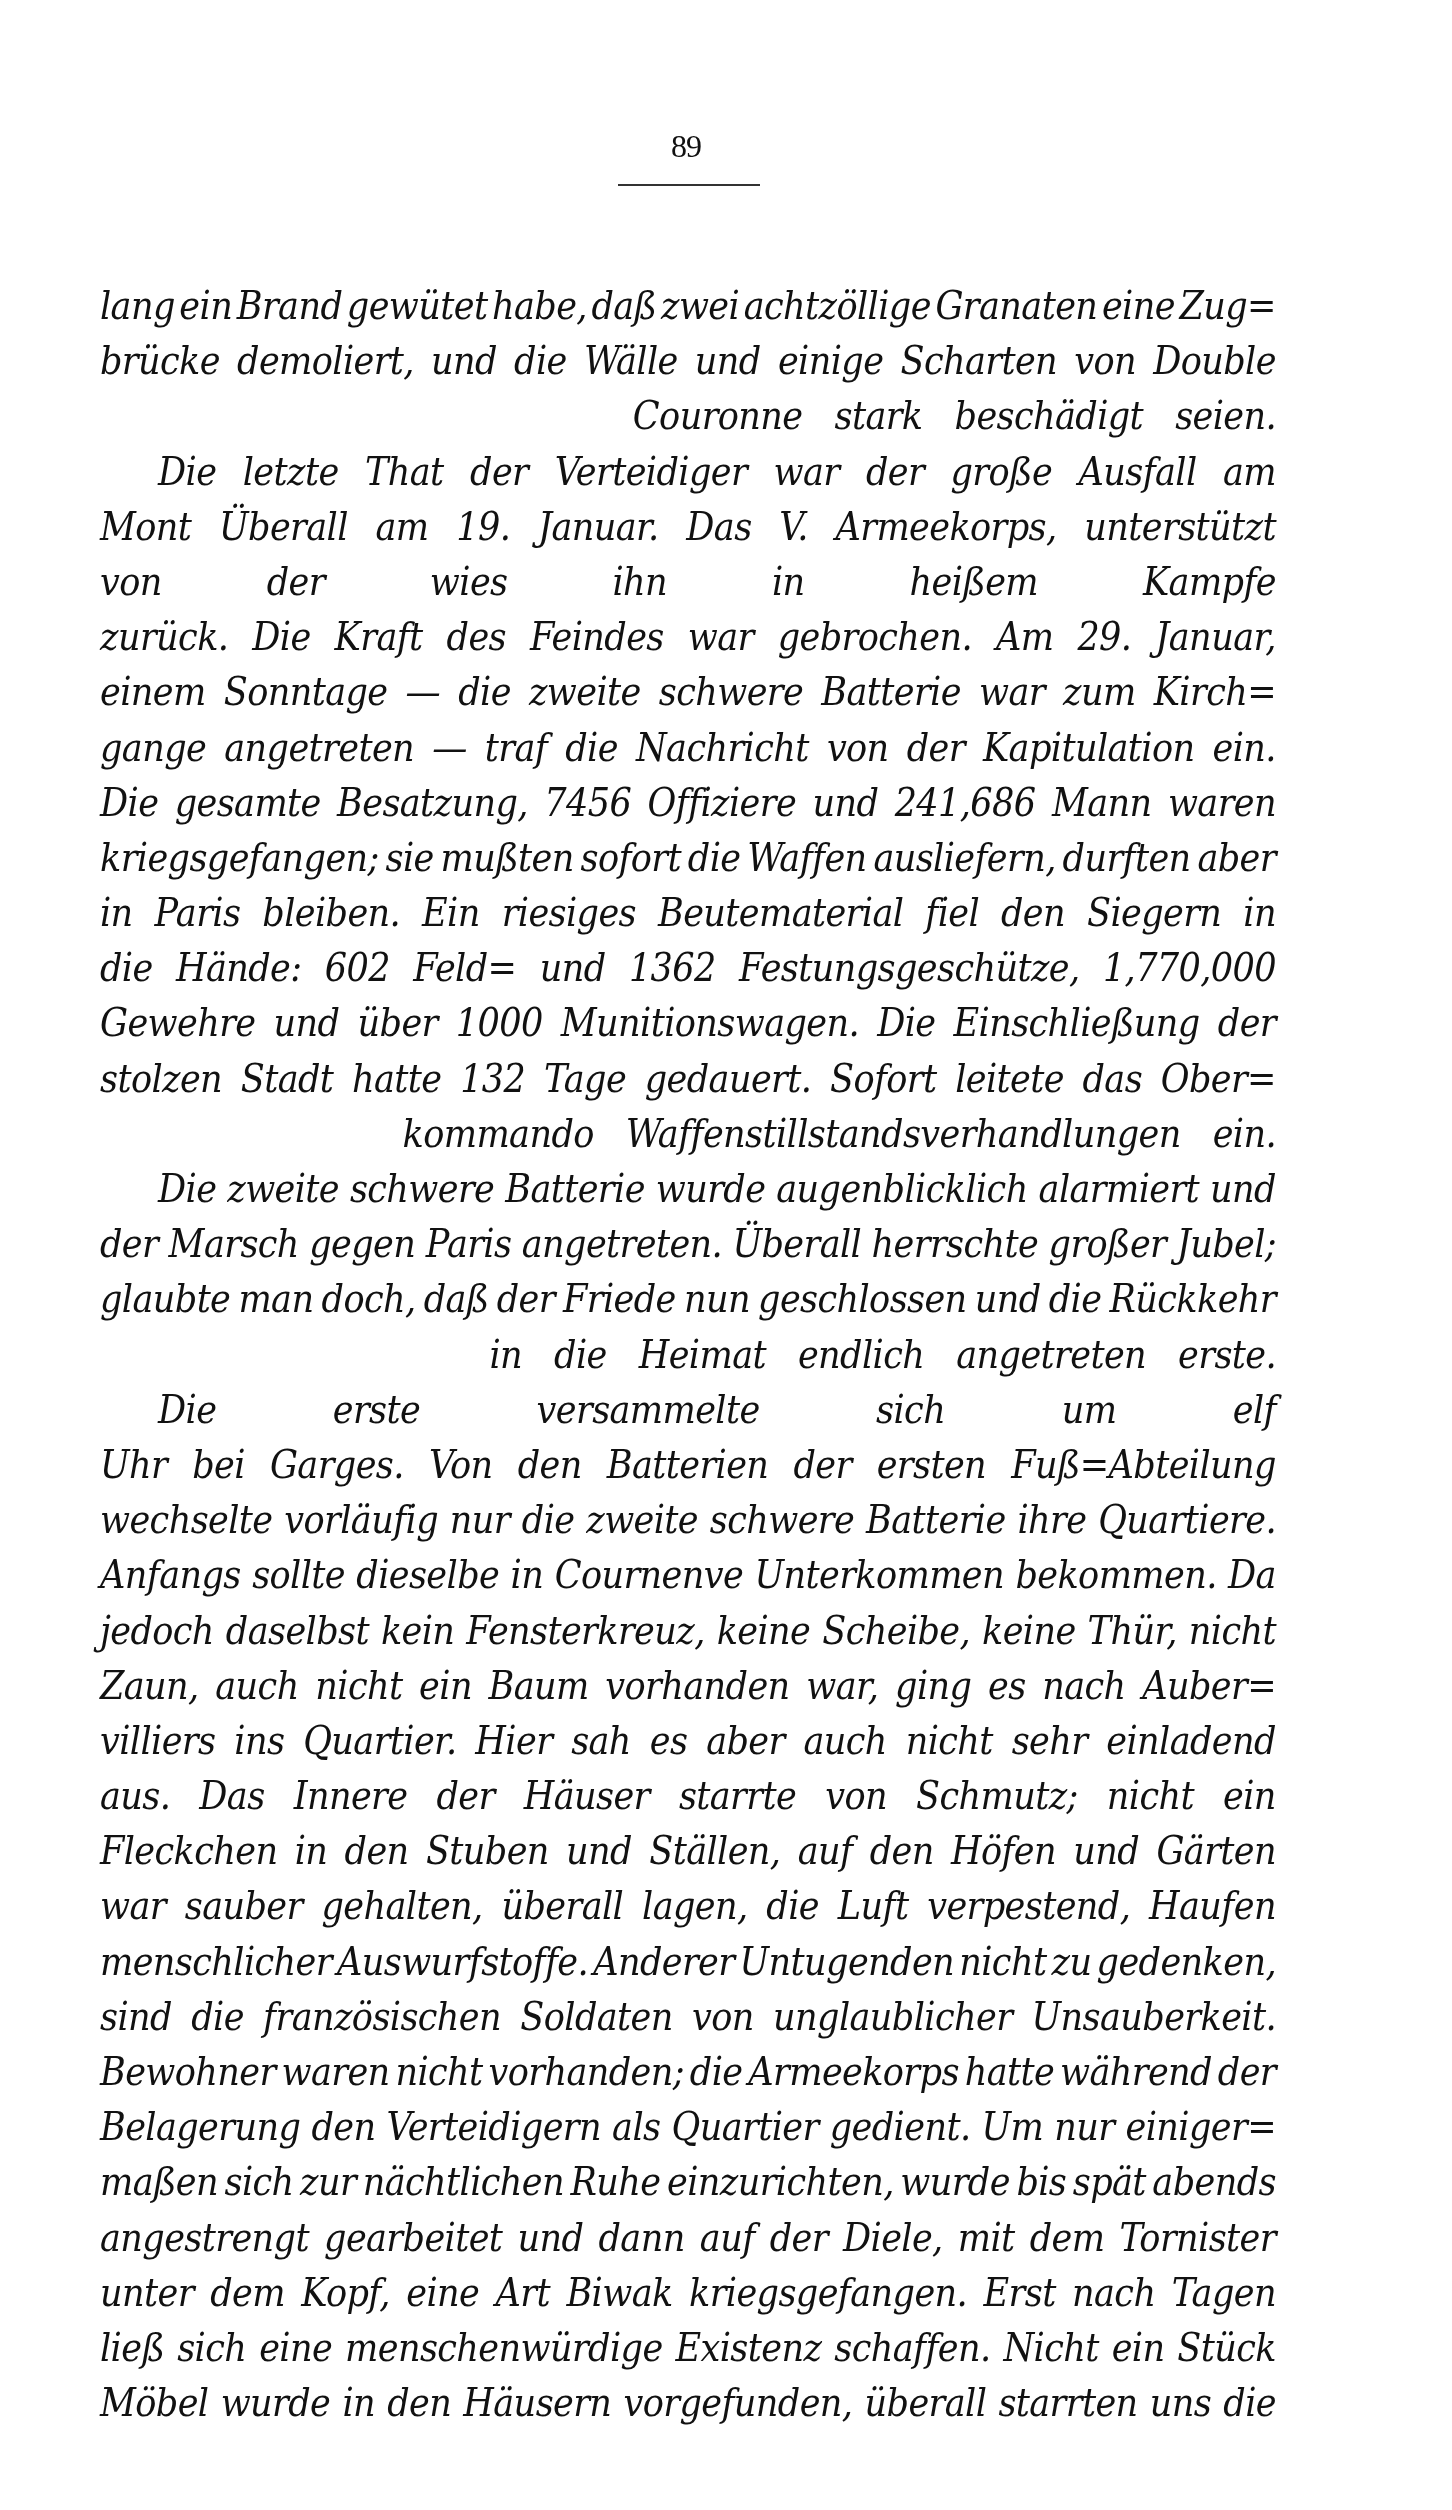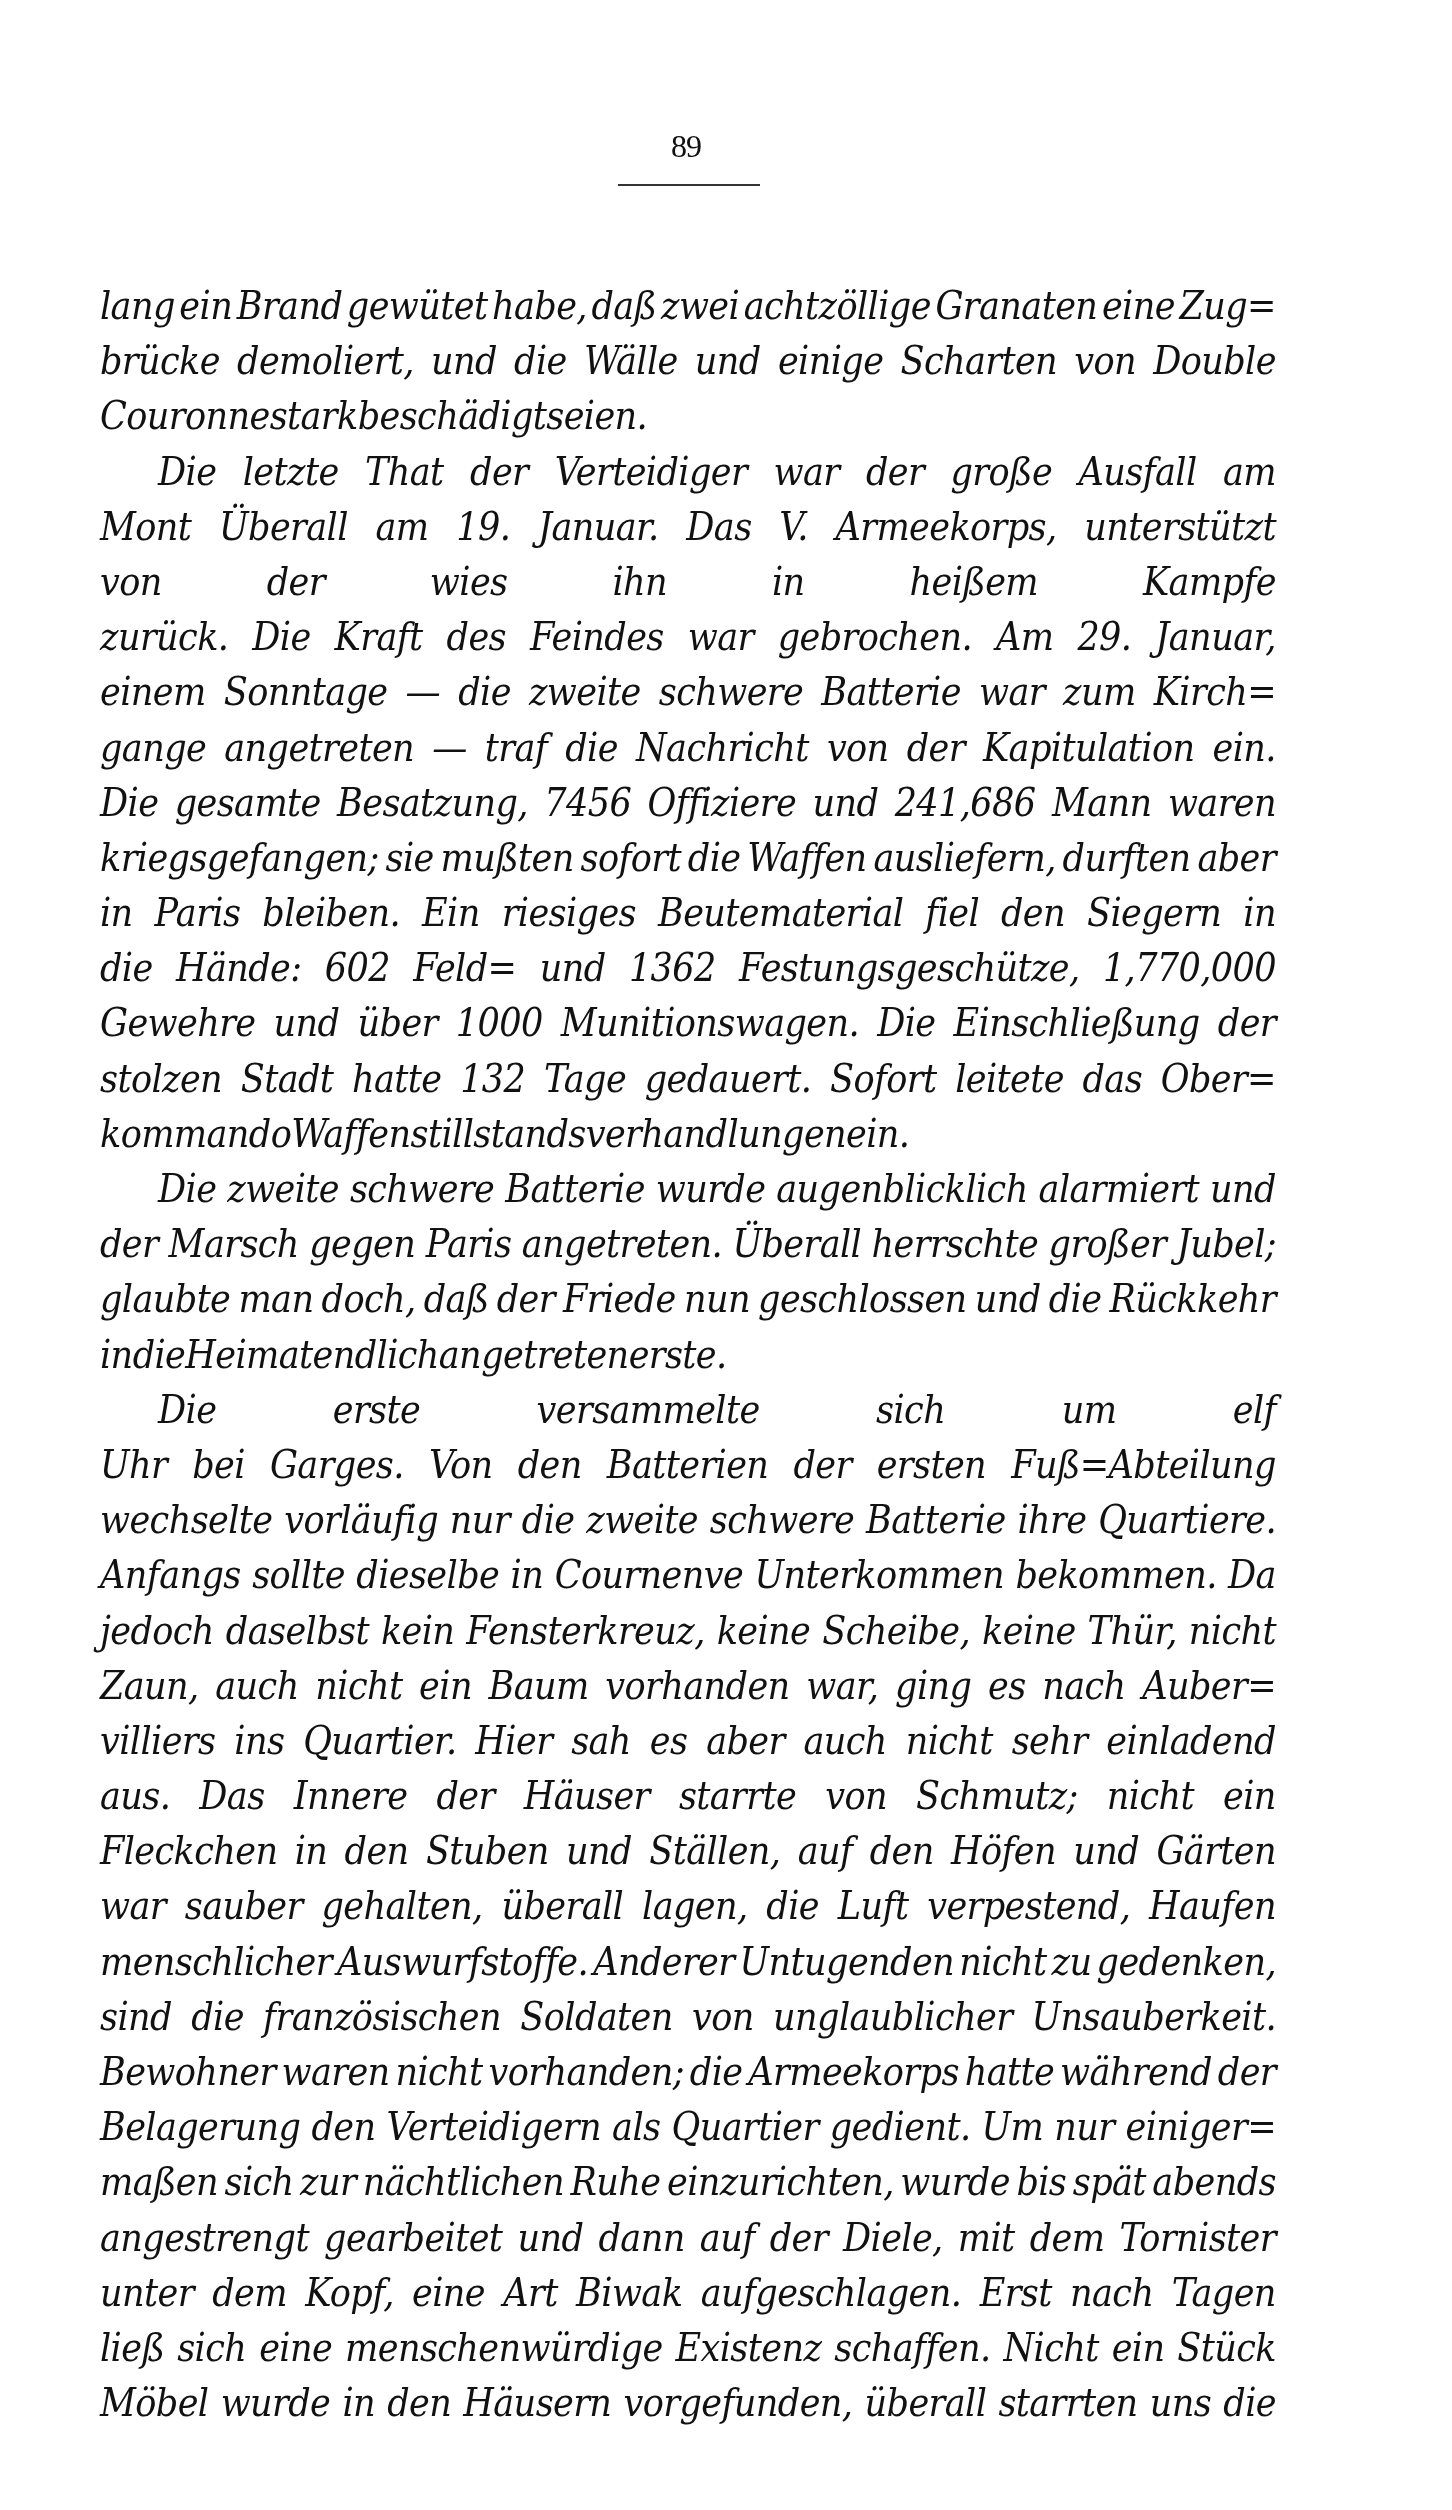--- a/index.html
+++ b/index.html
@@ -16,21 +16,21 @@
     position:absolute; left:100px; top:278px; width:1176px;
     font-family:"DejaVu Serif", serif; color:#111;
   }
   .line {
     height:55.2px; line-height:55.2px; font-size:39px; white-space:nowrap;
     display:flex; justify-content:space-between;
     transform-origin:left center; letter-spacing:-0.6px;
     font-stretch:condensed;
     font-style:italic;
   }
-  .line.last { justify-content:flex-start; gap:0; }
+  .line.last { justify-content:flex-end; gap:32px; }
   .line.indent { padding-left:58px; }
   .w { display:inline-block; }
 </style>
 </head>
 <body>
 
 <div>
   <div class="page-number">89</div>
   <div class="rule"></div>
   <div class="text-block" id="text-block">
@@ -423,21 +423,21 @@
         <span class="w">dem</span>
         <span class="w">Tornister</span>
       </div>
       <div class="line">
         <span class="w">unter</span>
         <span class="w">dem</span>
         <span class="w">Kopf,</span>
         <span class="w">eine</span>
         <span class="w">Art</span>
         <span class="w">Biwak</span>
-        <span class="w">aufgeschlagen.</span>
+        <span class="w">kriegsgefangen.</span>
         <span class="w">Erst</span>
         <span class="w">nach</span>
         <span class="w">Tagen</span>
       </div>
       <div class="line">
         <span class="w">ließ</span>
         <span class="w">sich</span>
         <span class="w">eine</span>
         <span class="w">menschenwürdige</span>
         <span class="w">Existenz</span>

